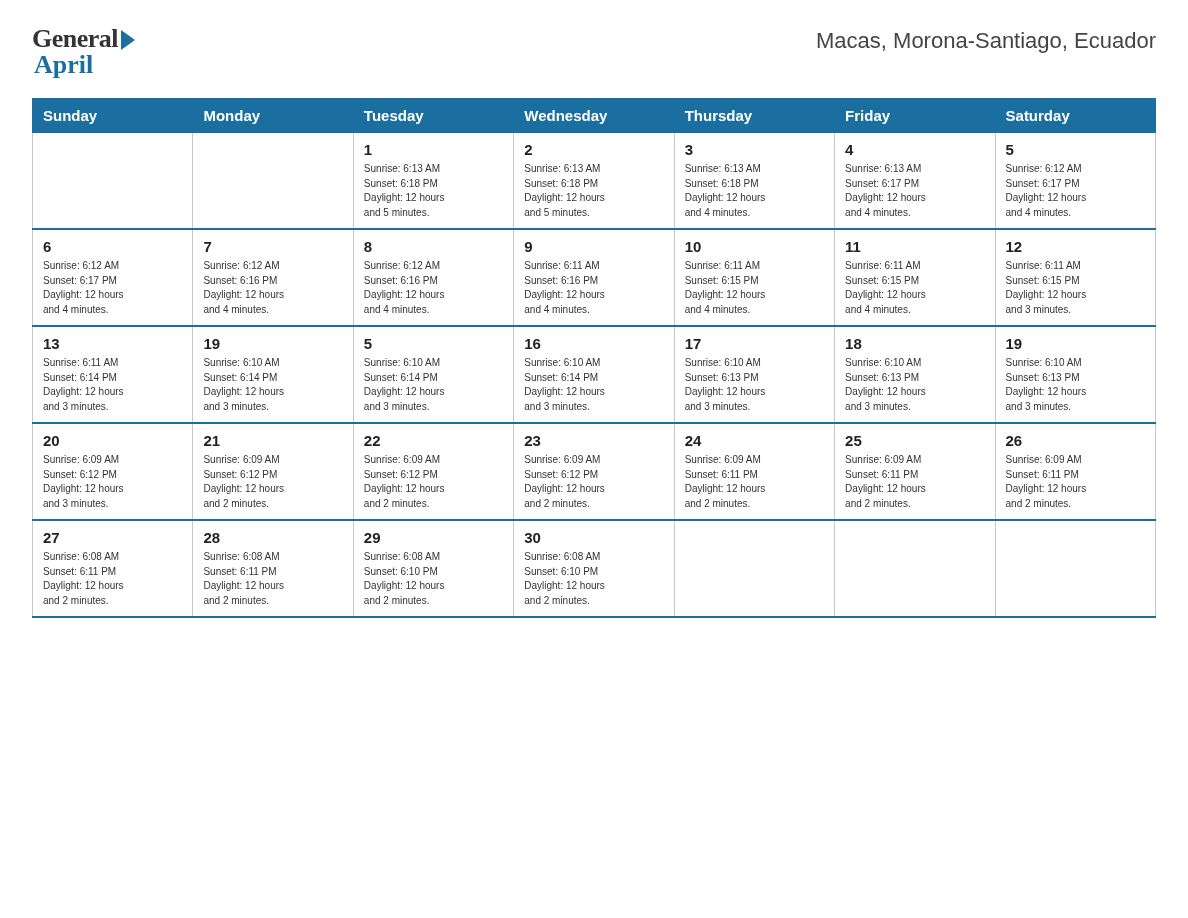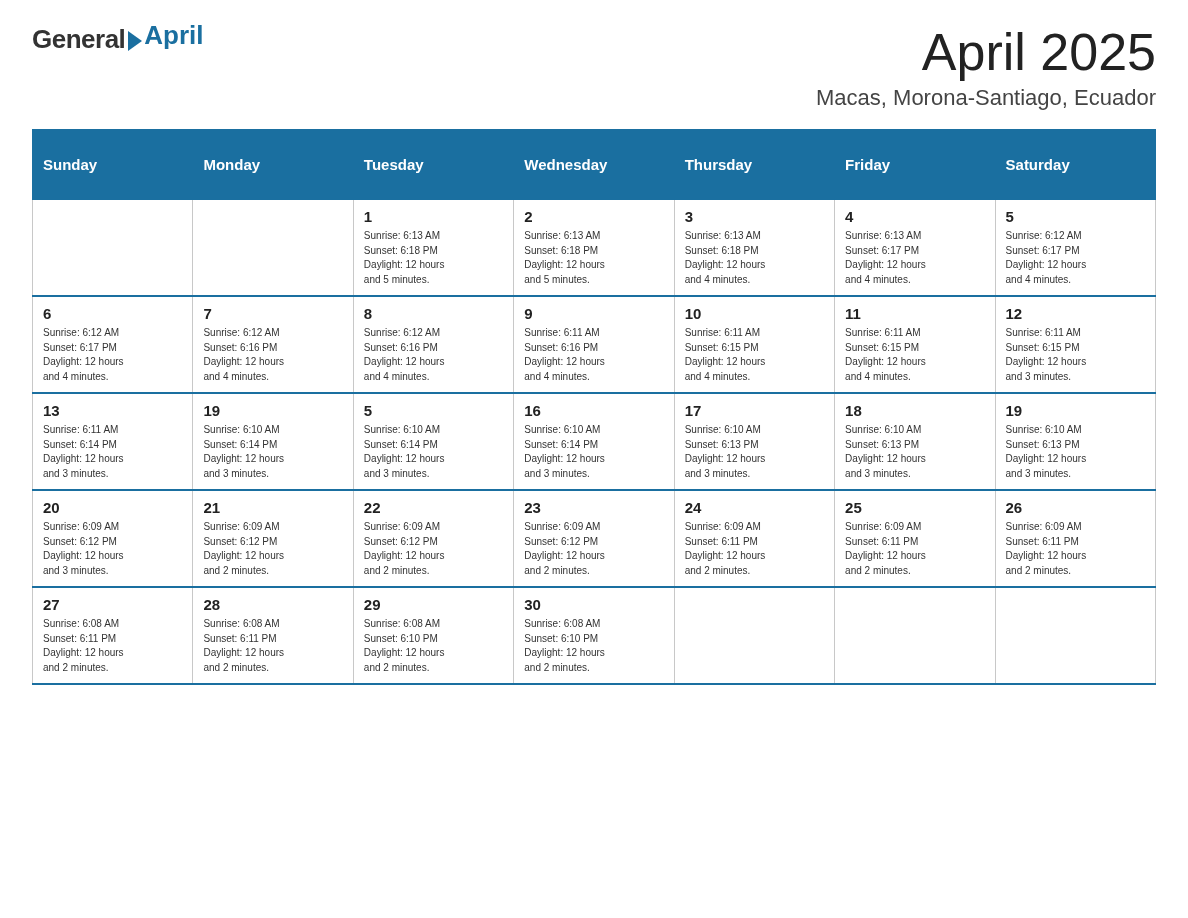--- a/index.html
+++ b/index.html
@@ -11,22 +11,23 @@
       min-height: 918px;
     }
     .header {
       display: flex;
       justify-content: space-between;
       align-items: flex-start;
       margin-bottom: 18px;
     }
     .logo {
       display: flex;
-      flex-direction: row;
+      flex-direction: column;
       align-items: flex-start;
+      font-family: Liberation Serif, serif;
     }
     .logo-top {
       display: flex;
       align-items: center;
     }
     .logo-general {
       font-size: 26px;
       font-weight: bold;
       color: #333;
       letter-spacing: -0.5px;
@@ -66,21 +67,21 @@
     .calendar {
       width: 100%;
       border-collapse: collapse;
       border: 1px solid #b0b0b0;
     }
     .calendar thead tr th {
       background-color: #1a6fa0;
       color: #ffffff;
       font-size: 15px;
       font-weight: 600;
-      padding: 26px 10px;
+      padding: 8px 10px;
       text-align: left;
       border: 1px solid #1a6fa0;
     }
     .calendar tbody tr td {
       vertical-align: top;
       padding: 8px 10px;
       border: 1px solid #c8c8c8;
       width: 14.28%;
       font-size: 13px;
       color: #333;
@@ -109,21 +110,20 @@
 
 <div class="header">
   <div class="logo">
     <div class="logo-top">
       <span class="logo-general">General</span>
       <div class="logo-arrow"></div>
     </div>
     <span class="logo-blue">April</span>
   </div>
   <div class="title-area">
-    <h1>April 2025</h1>
     <h2>Macas, Morona-Santiago, Ecuador</h2>
   </div>
 </div>
 
 <table class="calendar">
   <thead>
     <tr>
     <th>Sunday</th>
         <th>Monday</th>
         <th>Tuesday</th>

